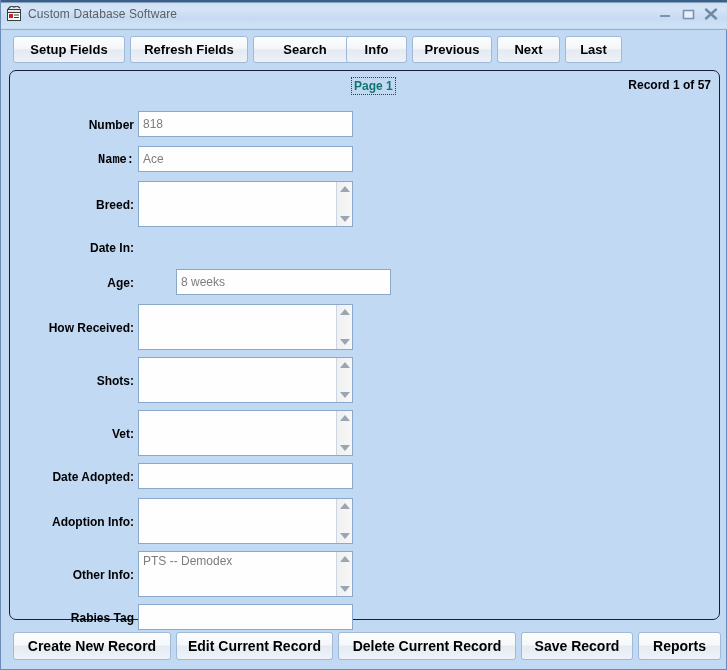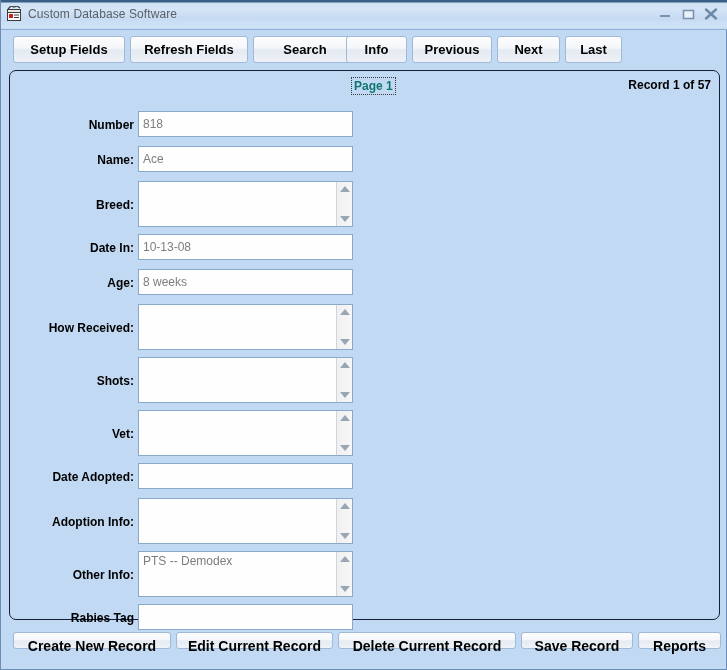--- a/index.html
+++ b/index.html
@@ -165,21 +165,21 @@
 
   
   #bottombar {
     position: absolute;
     left: 0; top: 626px;
     width: 727px; height: 44px;
   }
   .bbtn {
     position: absolute;
     top: 6px;
-    height: 17px;
+    height: 28px;
     box-sizing: border-box;
     border: 1px solid #9fb9d6;
     border-radius: 3px;
     background: linear-gradient(to bottom, #fdfdfe 0%, #f5f7fa 45%, #e5ebf3 52%, #eff3f8 100%);
     color: #000;
     font-family: "Liberation Sans", sans-serif;
     font-size: 14px;
     font-weight: bold;
     text-align: center;
     line-height: 26px;
@@ -239,44 +239,41 @@
     <div id="page-label">Page 1</div>
     <div id="record-label">Record 1 of 57</div>
     <div id="fields">
         <div class="frow" style="top: 40px; width: 700px; height: 26px;">
           <div class="flabel" style="left: 0px; top: 7px;">Number</div>
           <div class="finput" style="top: 0px; width: 215px; height: 26px;">
             <div class="ftext" style="top: 5px;">818</div>
           </div>
         </div>
         <div class="frow" style="top: 75px; width: 700px; height: 26px;">
-          <div class="flabel" style="left: 0px; top: 7px;">Name:</div>
+          <div class="flabel" style="left: 0px; top: 7px; font-family: Liberation Mono, monospace;">Name:</div>
           <div class="finput" style="top: 0px; width: 215px; height: 26px;">
             <div class="ftext" style="top: 5px;">Ace</div>
           </div>
         </div>
         <div class="frow" style="top: 110px; width: 700px; height: 46px;">
           <div class="flabel" style="left: 0px; top: 17px;">Breed:</div>
           <div class="finput" style="top: 0px; width: 215px; height: 46px;">
             <div class="ftext" style="top: 2px;"></div>
             <div class="vscroll">
               <div class="arrow arrow-up"></div>
               <div class="arrow arrow-down"></div>
             </div>
           </div>
         </div>
         <div class="frow" style="top: 163px; width: 700px; height: 26px;">
           <div class="flabel" style="left: 0px; top: 7px;">Date In:</div>
-          <div class="finput" style="top: 0px; width: 215px; height: 26px;">
-            <div class="ftext" style="top: 5px;">10-13-08</div>
-          </div>
         </div>
         <div class="frow" style="top: 198px; width: 700px; height: 26px;">
           <div class="flabel" style="left: 0px; top: 7px;">Age:</div>
-          <div class="finput" style="top: 0px; width: 215px; height: 26px;">
+          <div class="finput" style="top: 0px; width: 215px; height: 26px; margin-left: 38px;">
             <div class="ftext" style="top: 5px;">8 weeks</div>
           </div>
         </div>
         <div class="frow" style="top: 233px; width: 700px; height: 46px;">
           <div class="flabel" style="left: 0px; top: 17px;">How Received:</div>
           <div class="finput" style="top: 0px; width: 215px; height: 46px;">
             <div class="ftext" style="top: 2px;"></div>
             <div class="vscroll">
               <div class="arrow arrow-up"></div>
               <div class="arrow arrow-down"></div>

